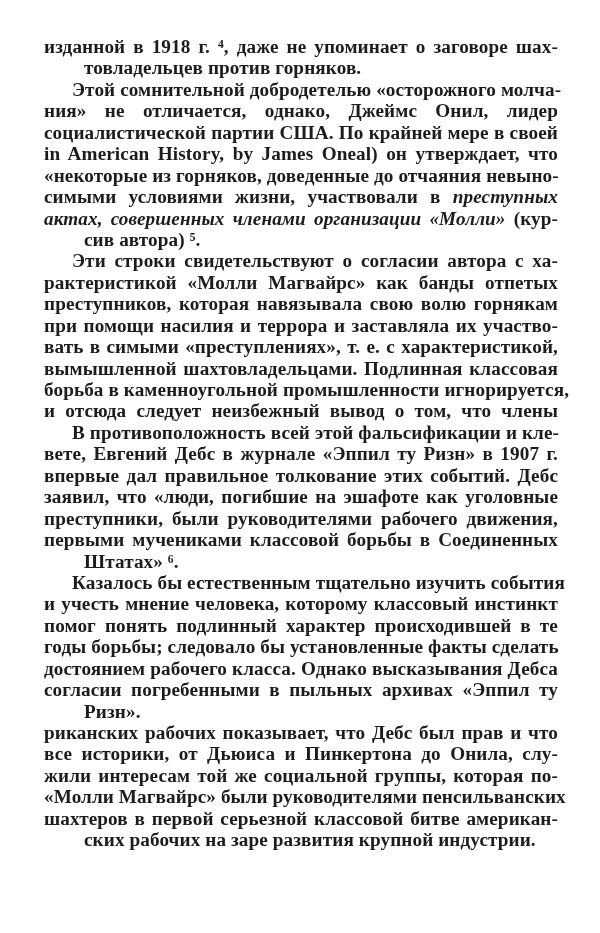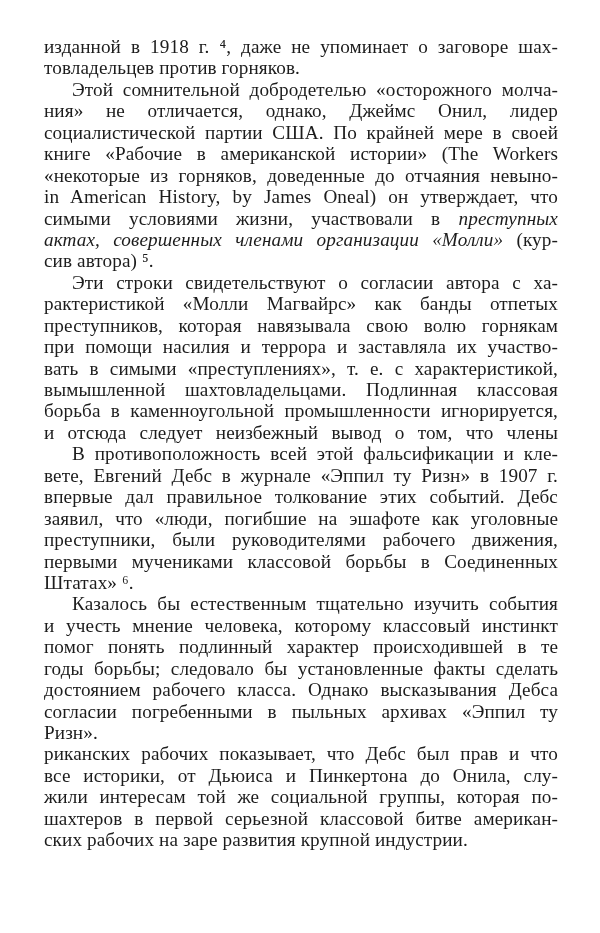--- a/index.html
+++ b/index.html
@@ -7,42 +7,41 @@
   .page {
     position: absolute; left: 44px; top: 36px; width: 514px;
     font-family: "Liberation Serif", "DejaVu Serif", serif;
     font-size: 19.2px; line-height: 21.45px; color: #1c1c1c;
     letter-spacing: 0.1px;
   }
   .line {
     display: block; height: 21.45px; white-space: nowrap;
     text-align: justify; text-align-last: justify;
   }
-  .line.last { text-align-last: left; }
+  .line.last { text-align-last: left; margin-left: 40px; }
   .line.indent { padding-left: 28px; }
-  .para { margin: 0; }
+  .para { margin: 0; font-weight: bold; }
   i { font-style: italic; }
 </style>
 </head>
 <body>
 
 <div class="page">
 
   <div class="para">
     <span class="line">изданной в 1918 г. ⁴, даже не упоминает о заговоре шах-</span>
     <span class="line last">товладельцев против горняков.</span>
   </div>
 
   <div class="para">
     <span class="line indent">Этой сомнительной добродетелью «осторожного молча-</span>
     <span class="line">ния» не отличается, однако, Джеймс Онил, лидер</span>
     <span class="line">социалистической партии США. По крайней мере в своей</span>
-    <span class="line">книге «Рабочие в американской истории» (The Workers</span>
+    <span class="line">in American History, by James Oneal) он утверждает, что</span>
     <span class="line">«некоторые из горняков, доведенные до отчаяния невыно-</span>
-    <span class="line">in American History, by James Oneal) он утверждает, что</span>
     <span class="line"><span>симыми условиями жизни, участвовали в </span><i>преступных</i></span>
     <span class="line"><i>актах, совершенных членами организации «Молли»</i><span> (кур-</span></span>
     <span class="line last">сив автора) ⁵.</span>
   </div>
 
   <div class="para">
     <span class="line indent">Эти строки свидетельствуют о согласии автора с ха-</span>
     <span class="line">рактеристикой «Молли Магвайрс» как банды отпетых</span>
     <span class="line">преступников, которая навязывала свою волю горнякам</span>
     <span class="line">при помощи насилия и террора и заставляла их участво-</span>
@@ -69,16 +68,17 @@
     <span class="line">годы борьбы; следовало бы установленные факты сделать</span>
     <span class="line">достоянием рабочего класса. Однако высказывания Дебса</span>
     <span class="line">согласии погребенными в пыльных архивах «Эппил ту</span>
     <span class="line last">Ризн».</span>
   </div>
 
   <div class="para">
     <span class="line">риканских рабочих показывает, что Дебс был прав и что</span>
     <span class="line">все историки, от Дьюиса и Пинкертона до Онила, слу-</span>
     <span class="line">жили интересам той же социальной группы, которая по-</span>
+    <span class="line">«Молли Магвайрс» были руководителями пенсильванских</span>
     <span class="line">шахтеров в первой серьезной классовой битве американ-</span>
     <span class="line last">ских рабочих на заре развития крупной индустрии.</span>
   </div>
 </div>
 
 </body></html>

